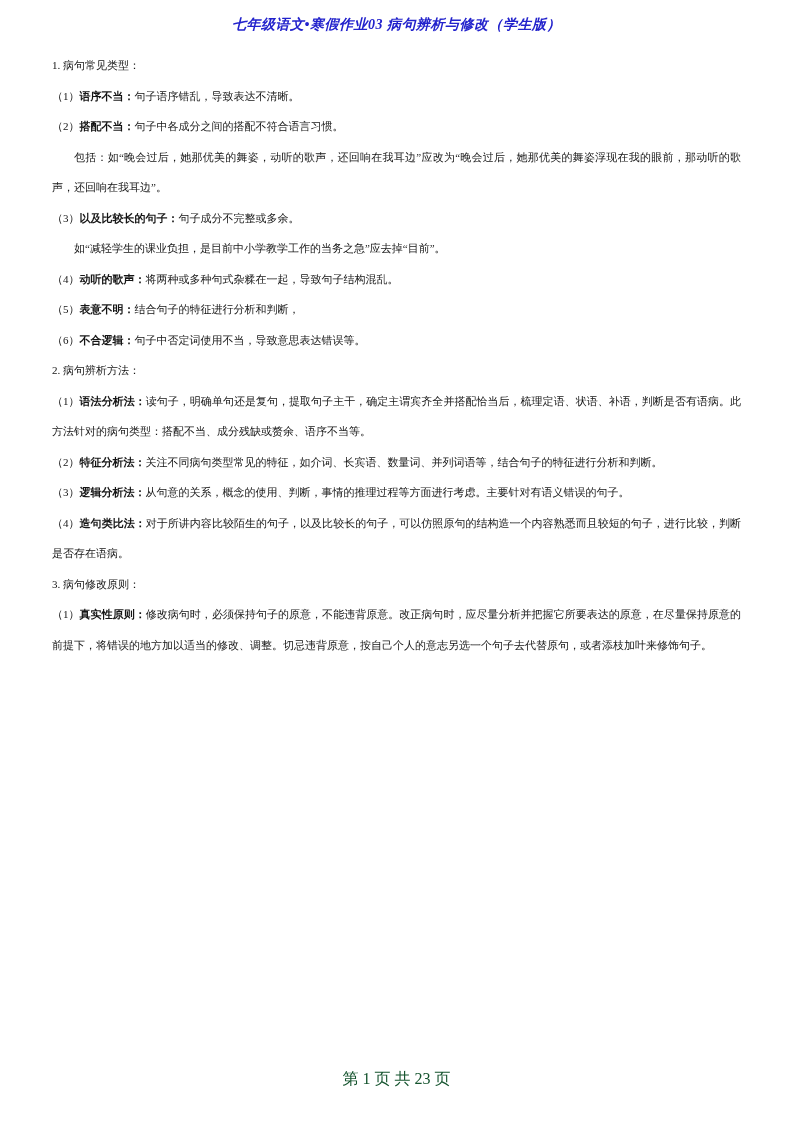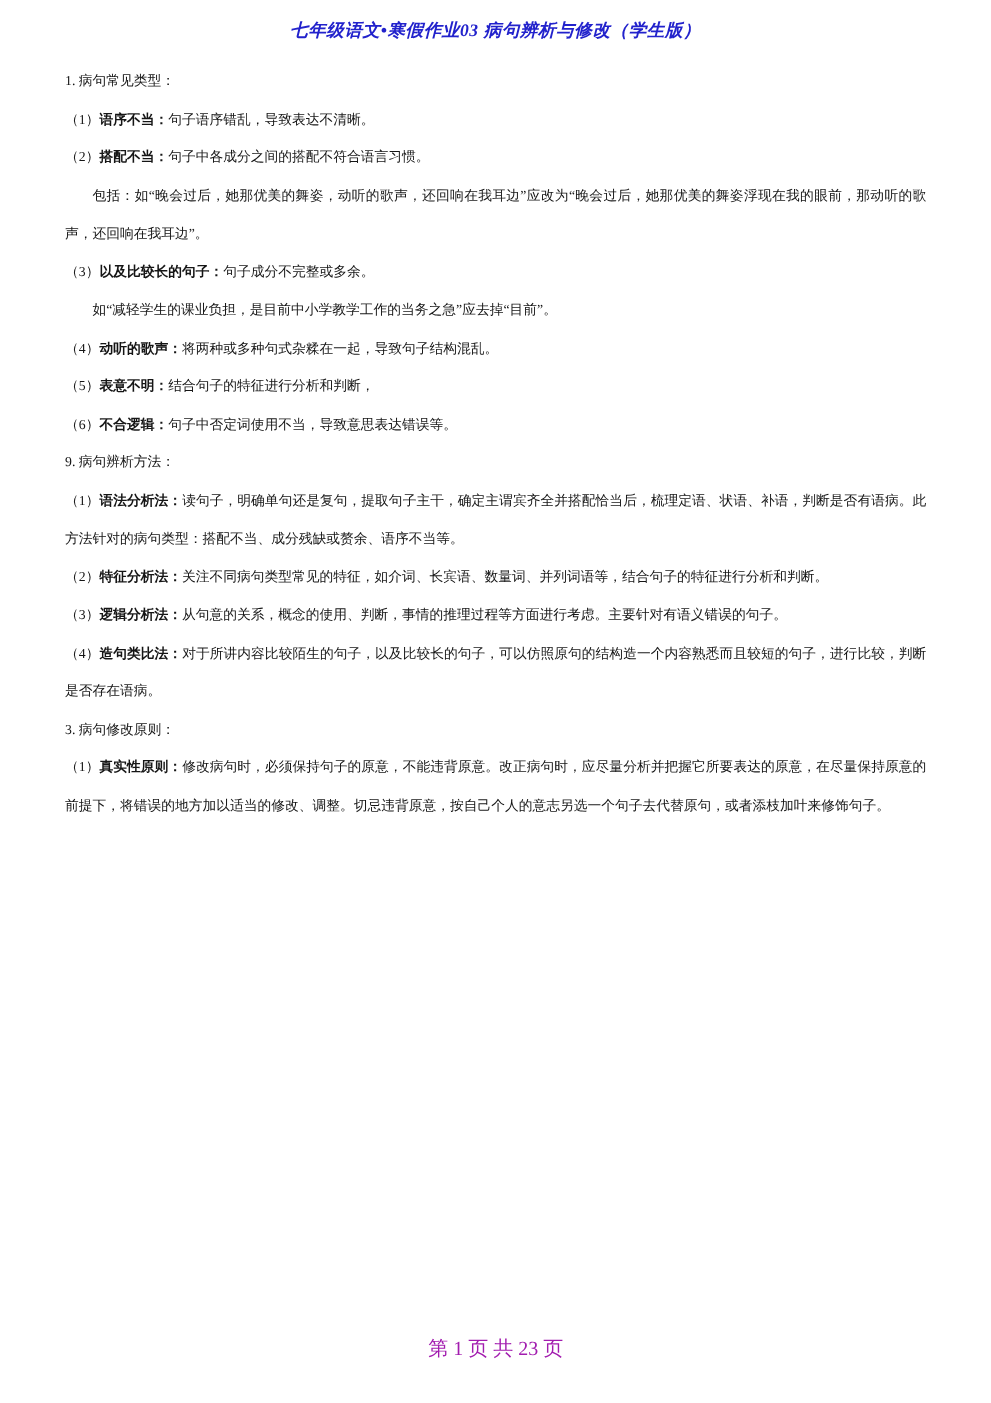--- a/index.html
+++ b/index.html
@@ -42,39 +42,39 @@
     font-weight: bold;
     font-family: Liberation Serif, serif;
   }
   .footer {
     position: absolute;
     left: 0;
     right: 0;
     bottom: 32px;
     text-align: center;
     font-size: 16px;
-    color: #a21caf;
+    color: #14532d;
   }
 </style>
 </head>
 <body>
 
 <div class="page">
   <h1 class="title">七年级语文•寒假作业03 病句辨析与修改（学生版）</h1>
   <div class="doc-body">
       <p><span>1. 病句常见类型：</span></p>
       <p><span>（1）</span><span class="bold">语序不当：</span><span>句子语序错乱，导致表达不清晰。</span></p>
       <p><span>（2）</span><span class="bold">搭配不当：</span><span>句子中各成分之间的搭配不符合语言习惯。</span></p>
       <p class="indent"><span>包括：如“晚会过后，她那优美的舞姿，动听的歌声，还回响在我耳边”应改为“晚会过后，她那优美的舞姿浮现在我的眼前，那动听的歌声，还回响在我耳边”。</span></p>
       <p><span>（3）</span><span class="bold">以及比较长的句子：</span><span>句子成分不完整或多余。</span></p>
       <p class="indent"><span>如“减轻学生的课业负担，是目前中小学教学工作的当务之急”应去掉“目前”。</span></p>
       <p><span>（4）</span><span class="bold">动听的歌声：</span><span>将两种或多种句式杂糅在一起，导致句子结构混乱。</span></p>
       <p><span>（5）</span><span class="bold">表意不明：</span><span>结合句子的特征进行分析和判断，</span></p>
       <p><span>（6）</span><span class="bold">不合逻辑：</span><span>句子中否定词使用不当，导致意思表达错误等。</span></p>
-      <p><span>9. 病句辨析方法：</span></p>
+      <p><span>2. 病句辨析方法：</span></p>
       <p><span>（1）</span><span class="bold">语法分析法：</span><span>读句子，明确单句还是复句，提取句子主干，确定主谓宾齐全并搭配恰当后，梳理定语、状语、补语，判断是否有语病。此方法针对的病句类型：搭配不当、成分残缺或赘余、语序不当等。</span></p>
       <p><span>（2）</span><span class="bold">特征分析法：</span><span>关注不同病句类型常见的特征，如介词、长宾语、数量词、并列词语等，结合句子的特征进行分析和判断。</span></p>
       <p><span>（3）</span><span class="bold">逻辑分析法：</span><span>从句意的关系，概念的使用、判断，事情的推理过程等方面进行考虑。主要针对有语义错误的句子。</span></p>
       <p><span>（4）</span><span class="bold">造句类比法：</span><span>对于所讲内容比较陌生的句子，以及比较长的句子，可以仿照原句的结构造一个内容熟悉而且较短的句子，进行比较，判断是否存在语病。</span></p>
       <p><span>3. 病句修改原则：</span></p>
       <p><span>（1）</span><span class="bold">真实性原则：</span><span>修改病句时，必须保持句子的原意，不能违背原意。改正病句时，应尽量分析并把握它所要表达的原意，在尽量保持原意的前提下，将错误的地方加以适当的修改、调整。切忌违背原意，按自己个人的意志另选一个句子去代替原句，或者添枝加叶来修饰句子。</span></p>
     </div>
   <div class="footer">第 1 页 共 23 页</div>
 </div>
 

